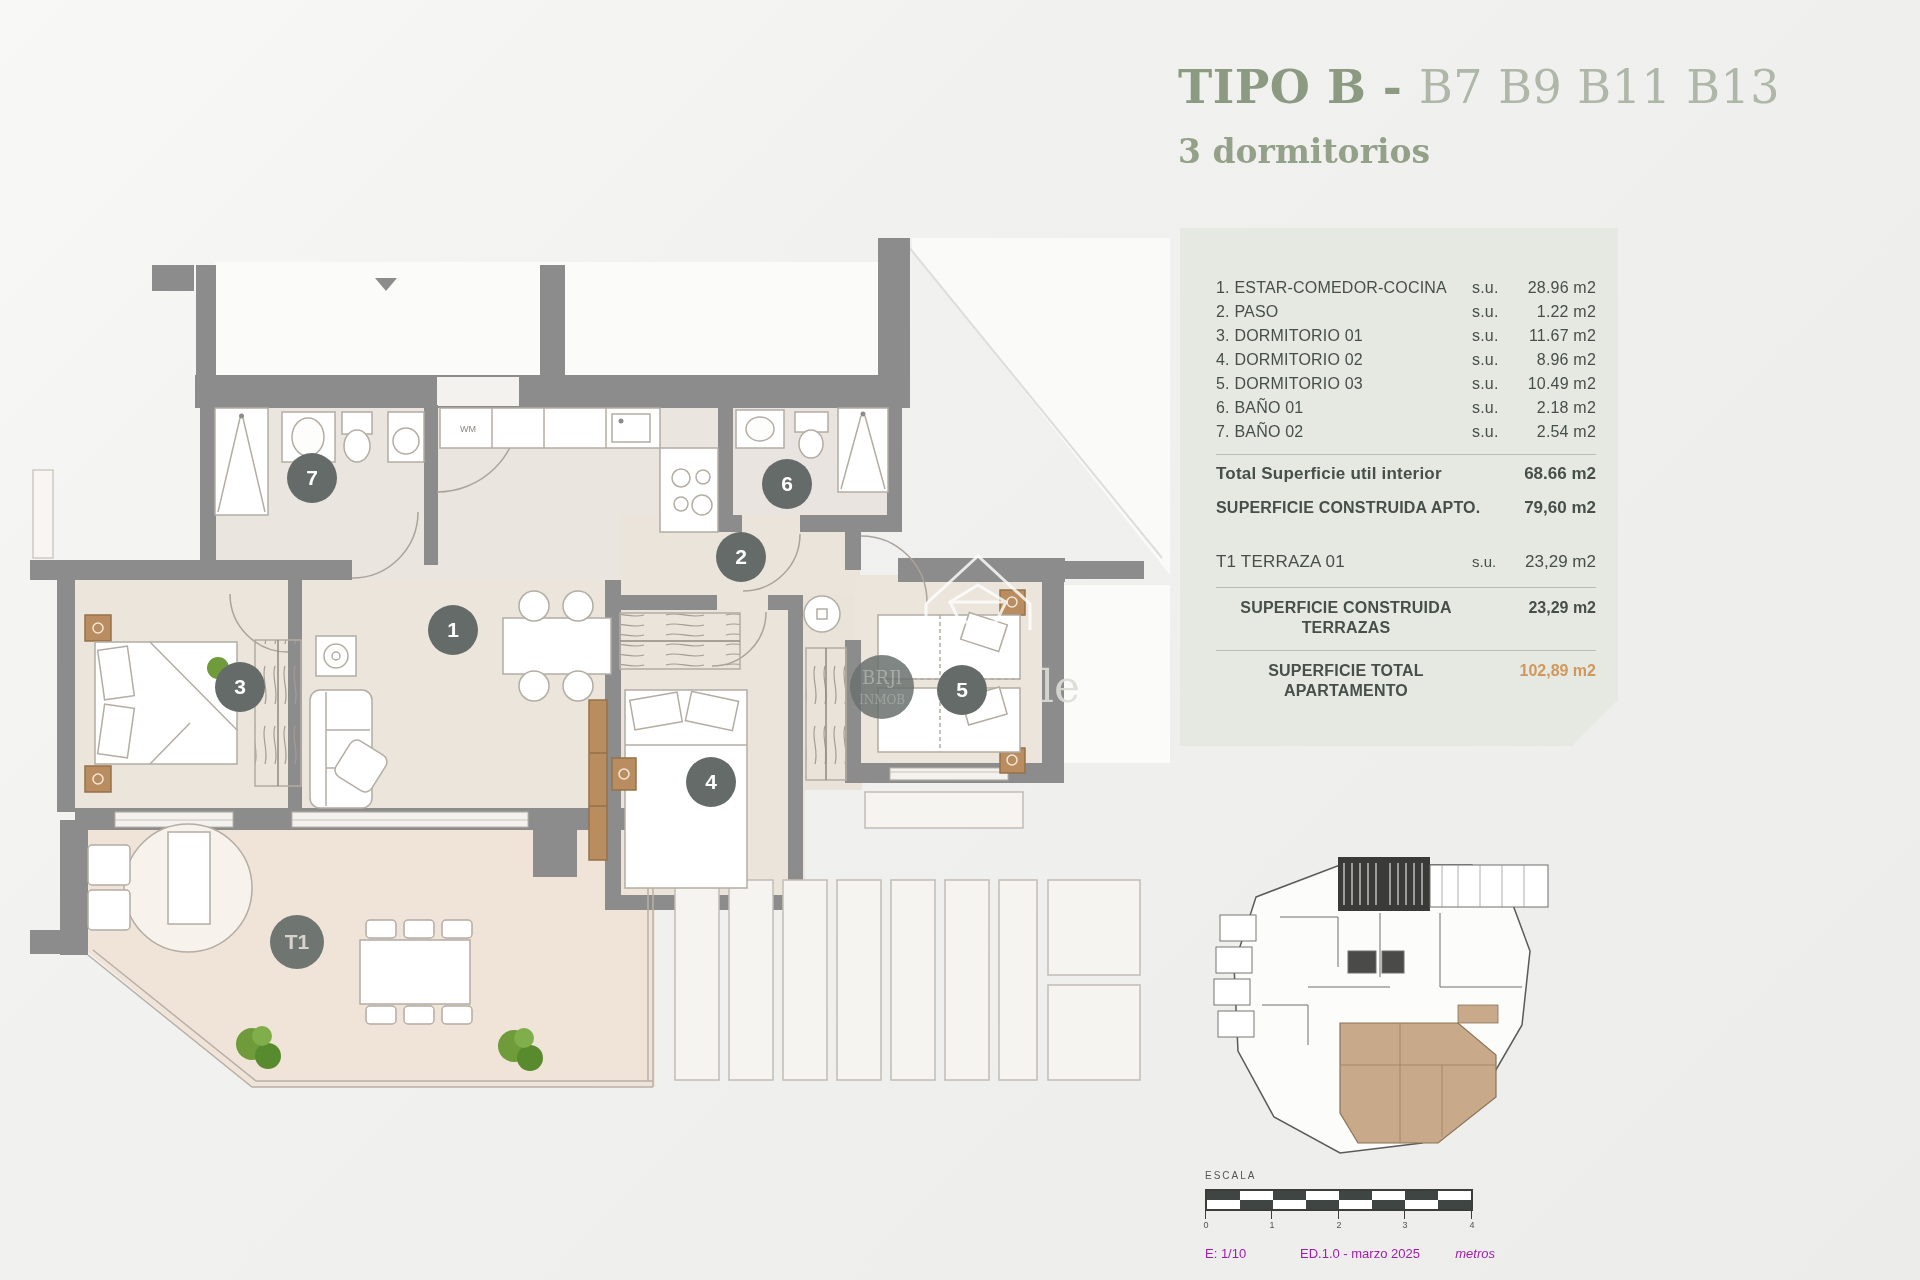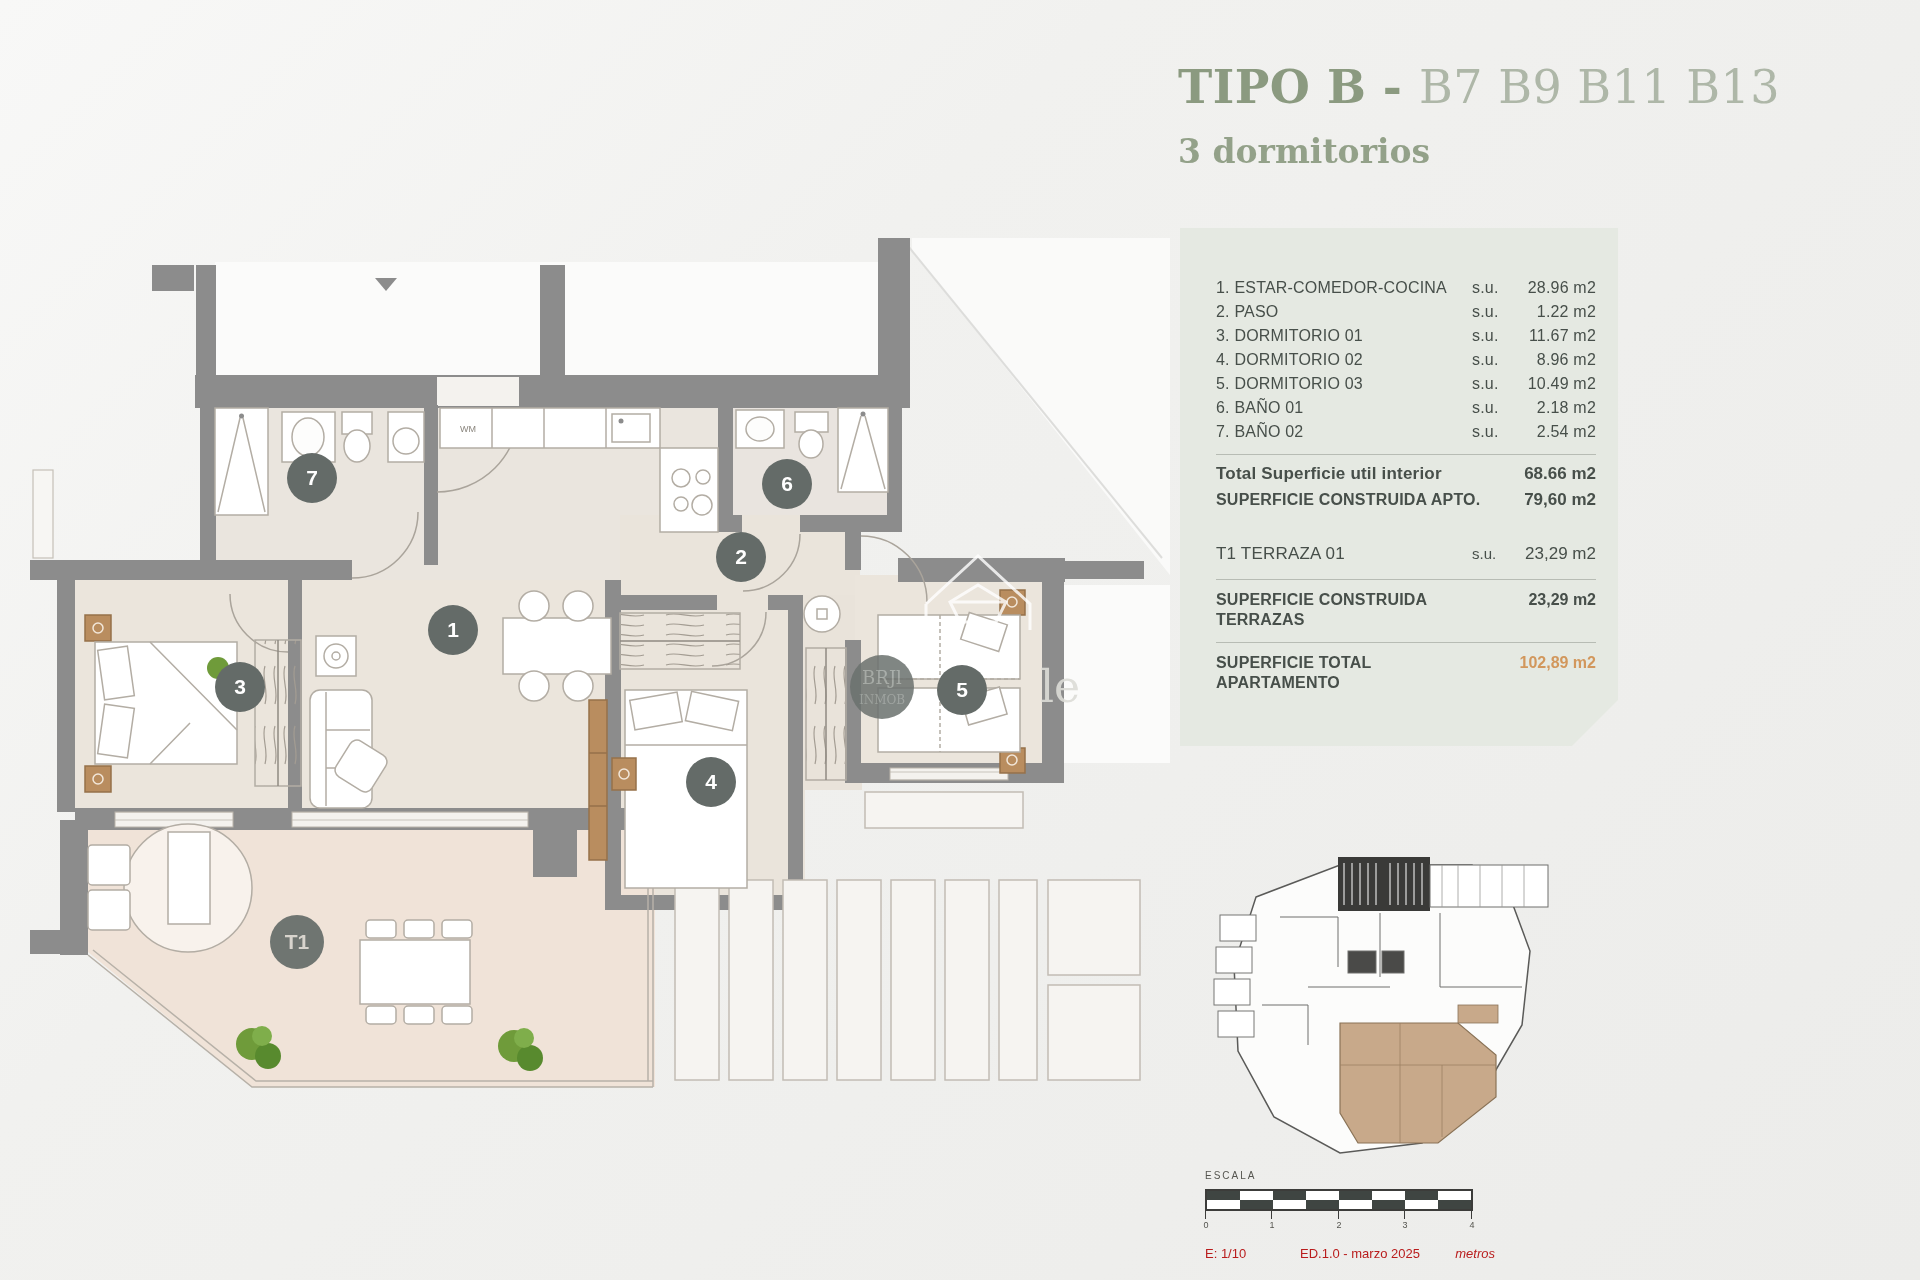--- a/index.html
+++ b/index.html
@@ -25,41 +25,41 @@
   .rrow .lab{flex:1;}
   .rrow .su{width:34px;color:#474f4a;}
   .rrow .val{width:90px;text-align:right;}
   .div{border:none;border-top:1px solid #b7bcb4;margin:10px 0 0 0;}
   .trow{display:flex;align-items:baseline;font-size:17px;font-weight:700;line-height:26px;}
   .trow .lab{flex:1;letter-spacing:.2px;}
   .trow .su{width:34px;font-weight:400;font-size:15px;}
   .trow .val{width:90px;text-align:right;}
   .trow.caps .lab{font-size:16px;}
   .blk{display:flex;font-weight:700;font-size:16px;line-height:20px;}
-  .blk .lab{flex:1;letter-spacing:.2px;}
+  .blk .lab{flex:1;letter-spacing:.2px;text-align:center;}
   .blk .val{width:120px;text-align:right;}
   .orange{color:#d2975c;}
-  .mt6{margin-top:6px;} .mt8{} .mt10{margin-top:10px;}
+  .mt6{margin-top:6px;} .mt8{margin-top:8px;} .mt10{margin-top:10px;}
   .mt12{margin-top:12px;} .mt26{margin-top:28px;}
 
   .disclaimer{position:absolute;left:1182px;top:766px;width:420px;
               font-size:11px;line-height:14px;color:#66665f;}
 
   
   .scalewrap{position:absolute;left:1205px;top:1170px;width:300px;color:#4a4a46;}
   .scalewrap .esc{font-size:10px;letter-spacing:2px;color:#55554f;}
   .bar{position:relative;margin-top:8px;width:268px;height:22px;border:2px solid #3c3c3a;box-sizing:border-box;}
   .bar .row{display:flex;height:9px;}
   .bar .row div{flex:1;}
   .bar .c-d{background:#3f4542;} .bar .c-l{background:#ffffff;}
   .ticks{position:relative;width:268px;height:8px;}
   .ticks i{position:absolute;top:0;width:1px;height:8px;background:#3c3c3a;}
   .nums{position:relative;width:268px;height:12px;margin-top:1px;}
   .nums span{position:absolute;transform:translateX(-50%);font-size:9px;color:#55554f;}
-  .sb-labels{display:flex;width:290px;margin-top:14px;font-size:13px;color:#b91c1c;}
+  .sb-labels{display:flex;width:290px;margin-top:14px;font-size:13px;color:#a21caf;}
   .sb-labels .l1{width:95px;} .sb-labels .l2{flex:1;} .sb-labels .l3{text-align:right;font-style:italic;}
 </style>
 </head>
 <body>
 
 <div class="page">
 
   <div class="hdr">
     <h1><span>TIPO B</span><span> - </span><span class="units">B7 B9 B11 B13</span></h1>
     <h2>3 dormitorios</h2>

